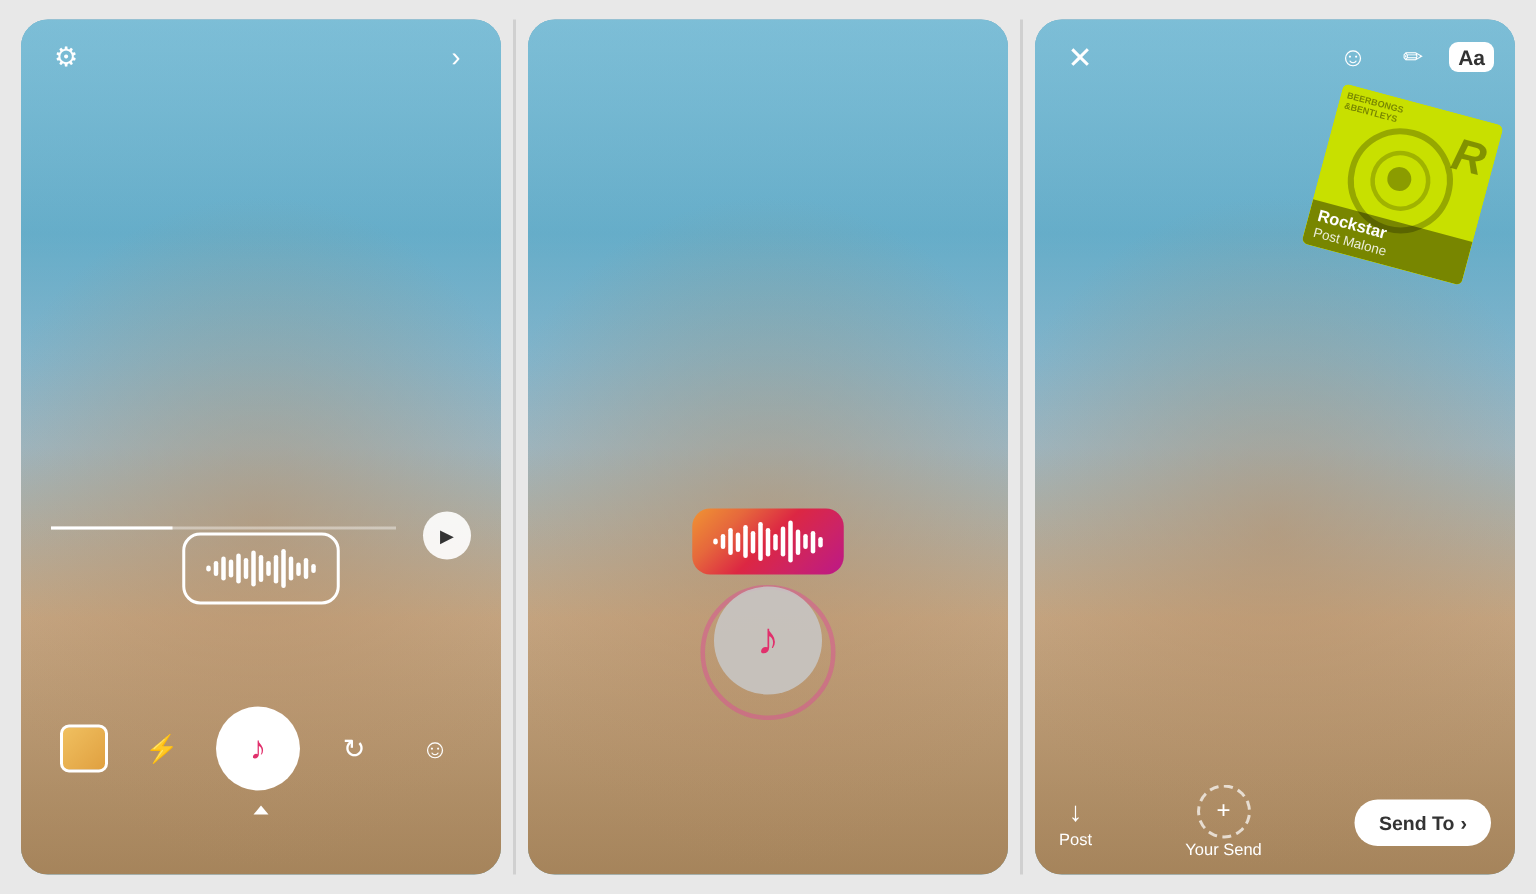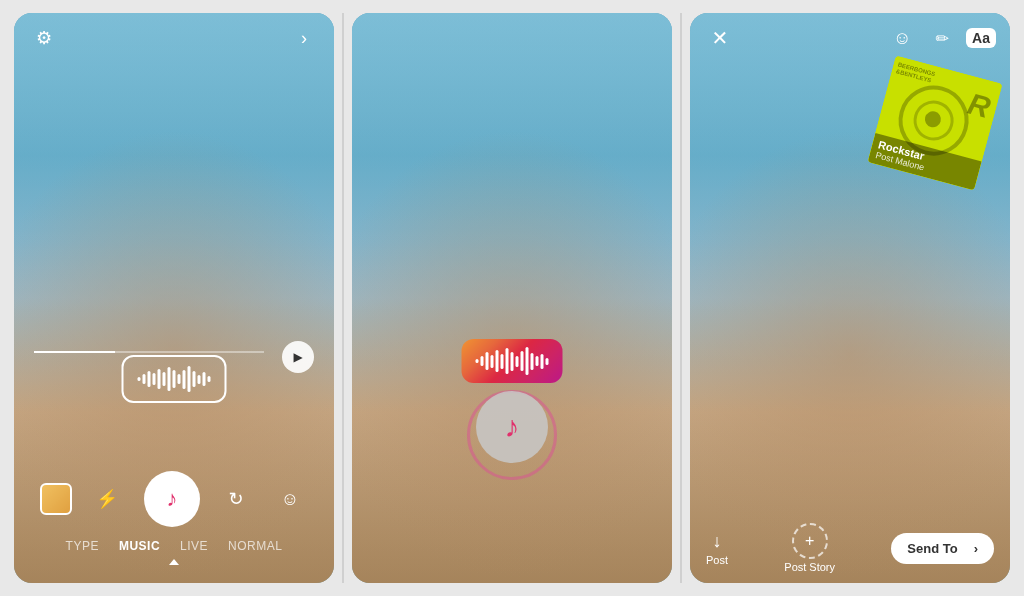--- a/index.html
+++ b/index.html
@@ -352,21 +352,21 @@
 
     .send-to-btn {
       background: white;
       color: #333;
       border-radius: 20px;
       padding: 8px 16px;
       font-size: 13px;
       font-weight: 600;
       display: flex;
       align-items: center;
-      gap: 16px;
+      gap: 4px;
       cursor: pointer;
     }
 
     
     .gallery-thumb {
       width: 32px;
       height: 32px;
       border-radius: 6px;
       background: linear-gradient(135deg, #f0c060, #e0a040);
       border: 2px solid white;
@@ -439,26 +439,20 @@
     <div class="toolbar-icons">
       <div class="gallery-thumb"></div>
       <div class="tool-icon" style="font-size:18px; color:white;">⚡</div>
       <div class="camera-btn">
         <span style="font-size:22px; color:#e1306c;">♪</span>
       </div>
       <div class="tool-icon" style="font-size:18px;">↻</div>
       <div class="tool-icon" style="font-size:18px;">☺</div>
     </div>
 
-    <div class="tabs-row">
-      <span class="tab-label">TYPE</span>
-      <span class="tab-label active">MUSIC</span>
-      <span class="tab-label">LIVE</span>
-      <span class="tab-label">NORMAL</span>
-    </div>
 
     <div style="display:flex; justify-content:center; margin-top:2px;">
       <div style="width:0; height:0; border-left:5px solid transparent; border-right:5px solid transparent; border-bottom:6px solid white;"></div>
     </div>
   </div>
 </div>
 
 <div class="divider"></div>
 
 <div class="phone-panel" id="panel2">
@@ -530,21 +524,21 @@
 
   <div class="bottom-bar-p3">
 
     <div class="save-btn">
       <span>↓</span>
       <span>Post</span>
     </div>
 
     <div class="your-story-btn">
       <div class="your-story-circle">+</div>
-      <span class="your-story-label">Post Story</span>
+      <span class="your-story-label">Your Send</span>
     </div>
 
     <div class="send-to-btn">
       <span>Send To</span>
       <span>›</span>
     </div>
   </div>
 </div>
 
 </body></html>

